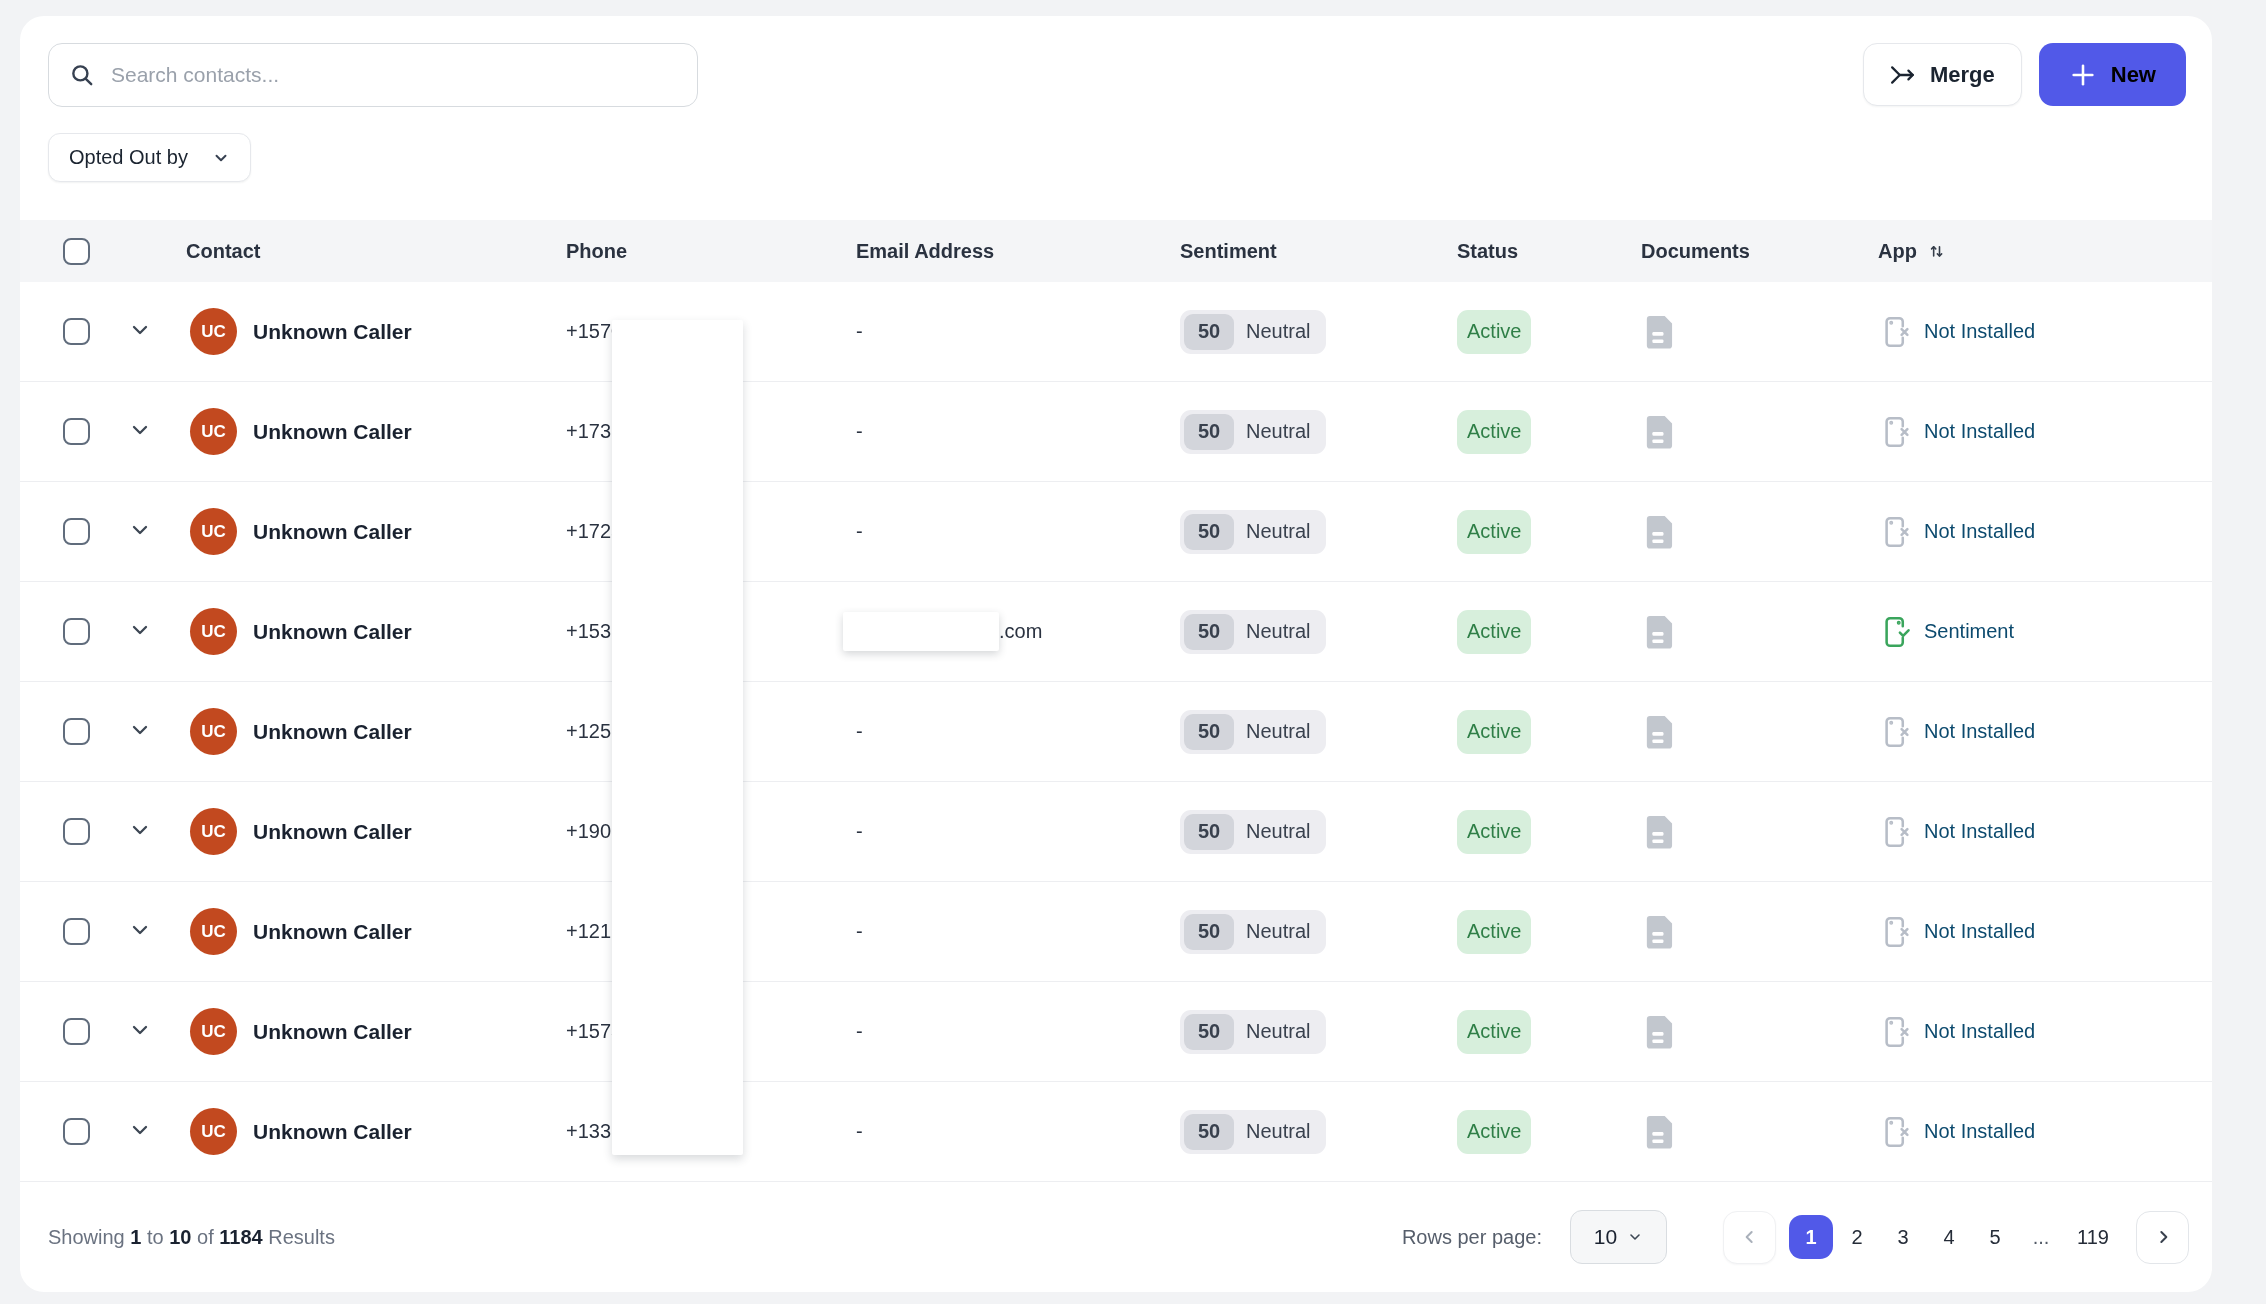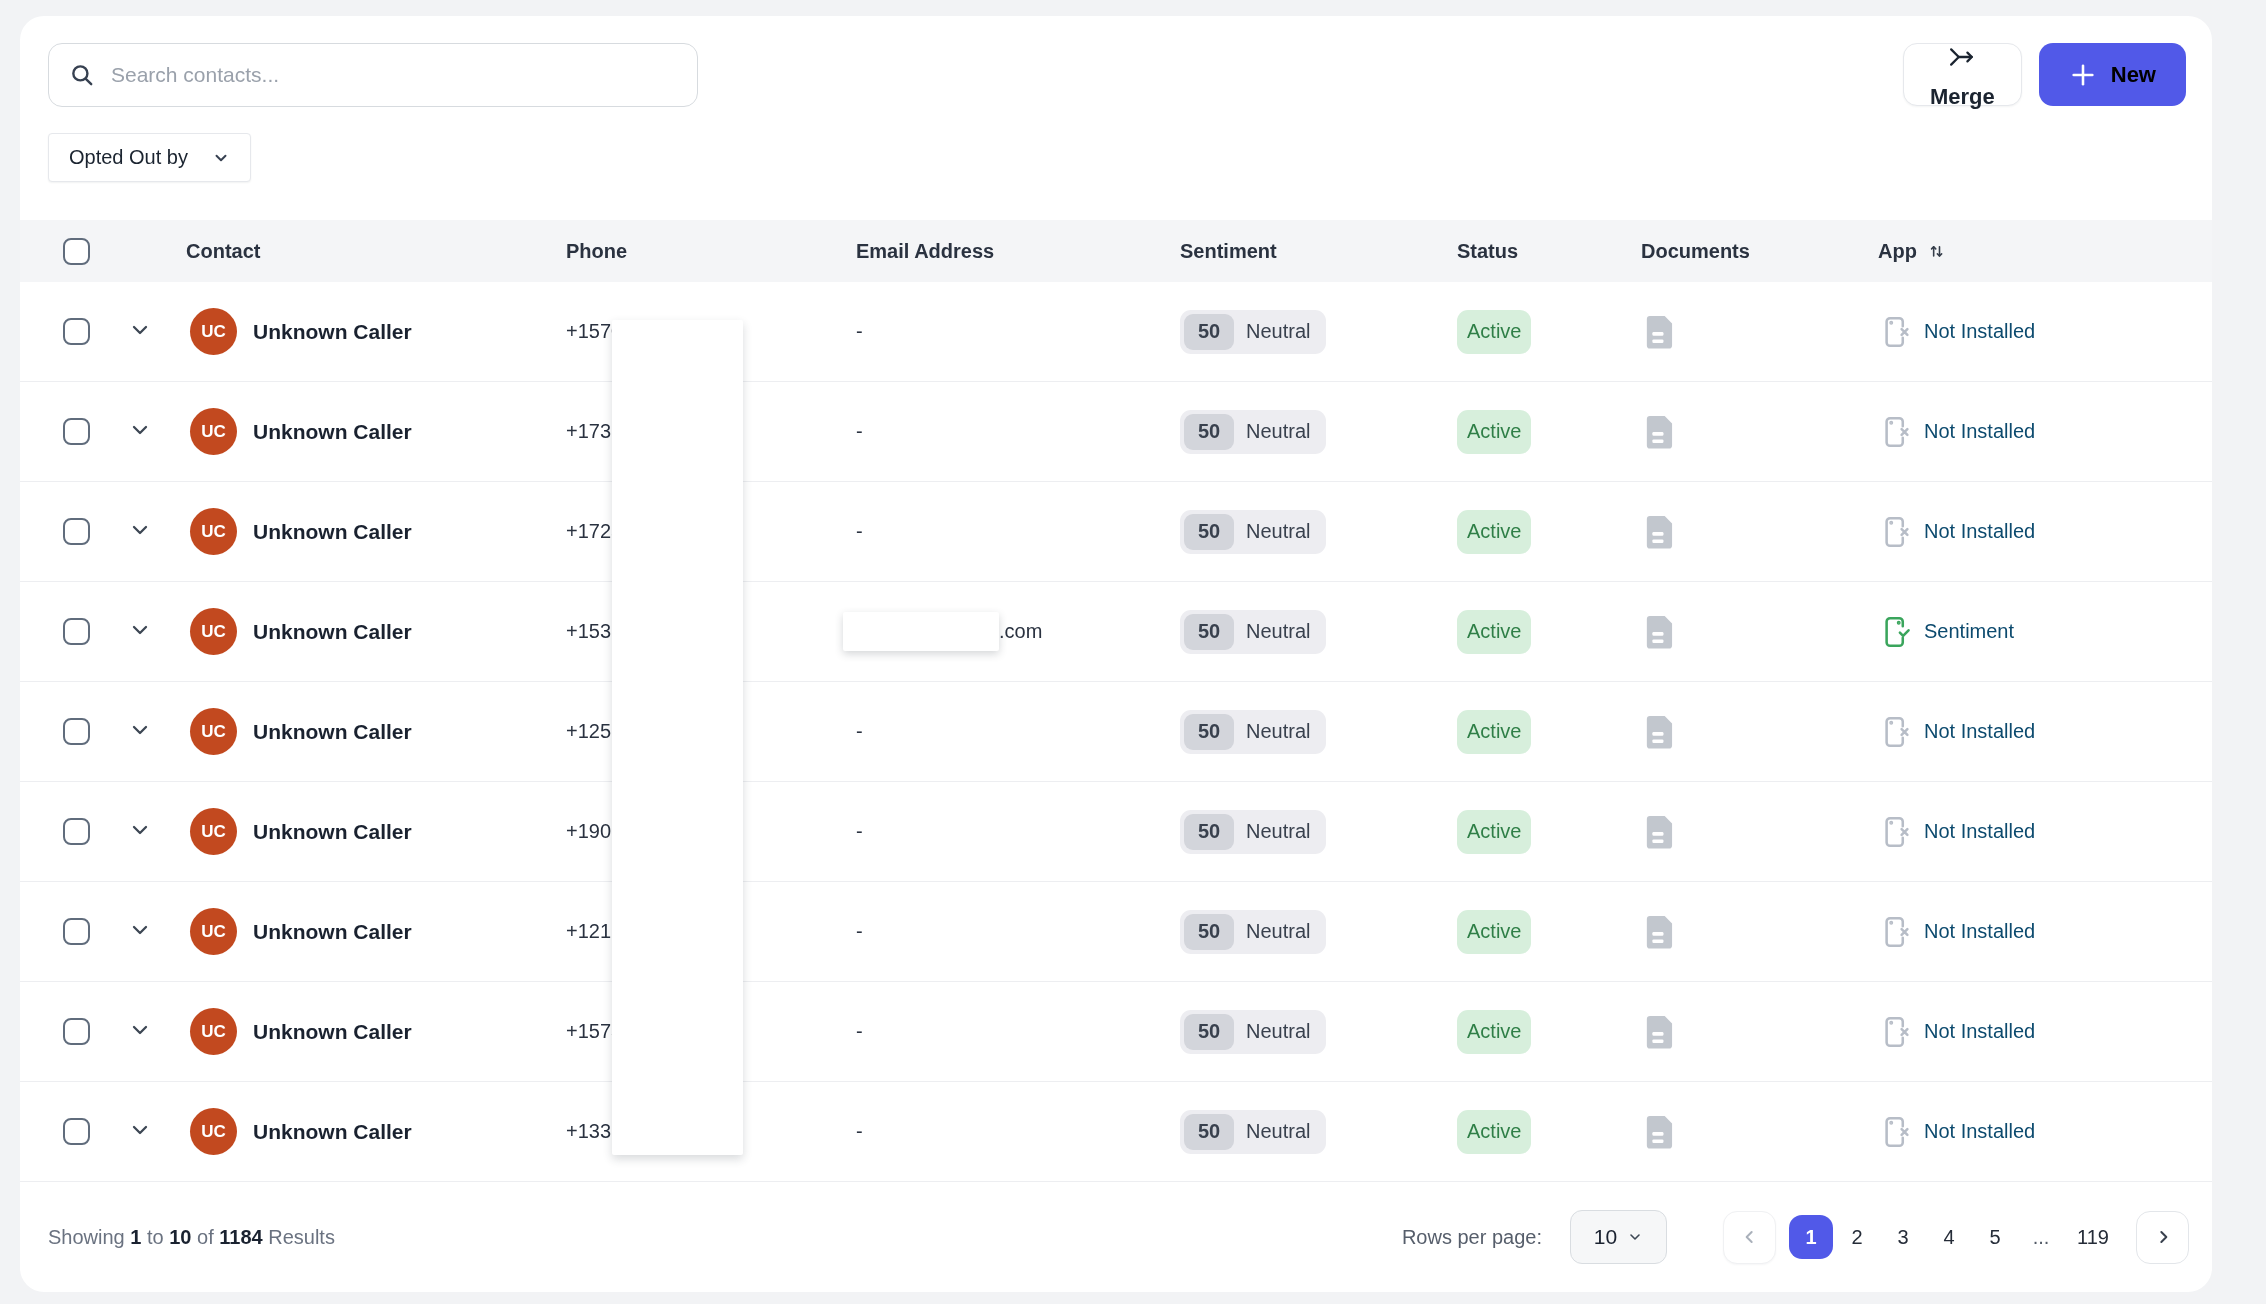--- a/index.html
+++ b/index.html
@@ -29,35 +29,35 @@
   .search-box input {
     border: none; outline: none; flex: 1;
     font-size: 21px; font-family: inherit; color: #2a3240;
     background: transparent;
   }
   .search-box input::placeholder { color: #9aa1ab; }
   .filter-btn {
     position: absolute; left: 28px; top: 117px; height: 49px;
     display: inline-flex; align-items: center; gap: 24px;
     padding: 0 20px;
-    border: 1px solid #e6e8ec; border-radius: 4px;
+    border: 1px solid #e6e8ec; border-radius: 12px;
     background: #fff; box-shadow: 0 1px 2px rgba(20,30,40,.06);
     font-size: 20px; font-weight: 500; color: #1b2430; cursor: pointer;
   }
   .top-actions {
     position: absolute; right: 26px; top: 27px;
     display: flex; gap: 17px; align-items: center;
   }
   .btn {
     height: 63px; border-radius: 14px;
     display: inline-flex; align-items: center; gap: 14px;
     font-size: 22px; font-weight: 600; cursor: pointer; border: none;
     font-family: inherit;
   }
-  .btn-merge { background: #fff; border: 1px solid #e6e8ec; color: #1b2430; padding: 0 26px; box-shadow: 0 1px 2px rgba(20,30,40,.05); flex-direction: column; }
+  .btn-merge { background: #fff; border: 1px solid #e6e8ec; color: #1b2430; padding: 0 26px; box-shadow: 0 1px 2px rgba(20,30,40,.05); }
   .btn-new { color: #000000; padding: 0 30px; }
   
   .thead, .trow {
     display: grid;
     grid-template-columns: 100px 66px 380px 290px 324px 277px 184px 241px 330px;
     align-items: center;
   }
   .thead {
     position: absolute; left: 0; top: 204px; width: 100%; height: 62px;
     background: #f4f5f7;

